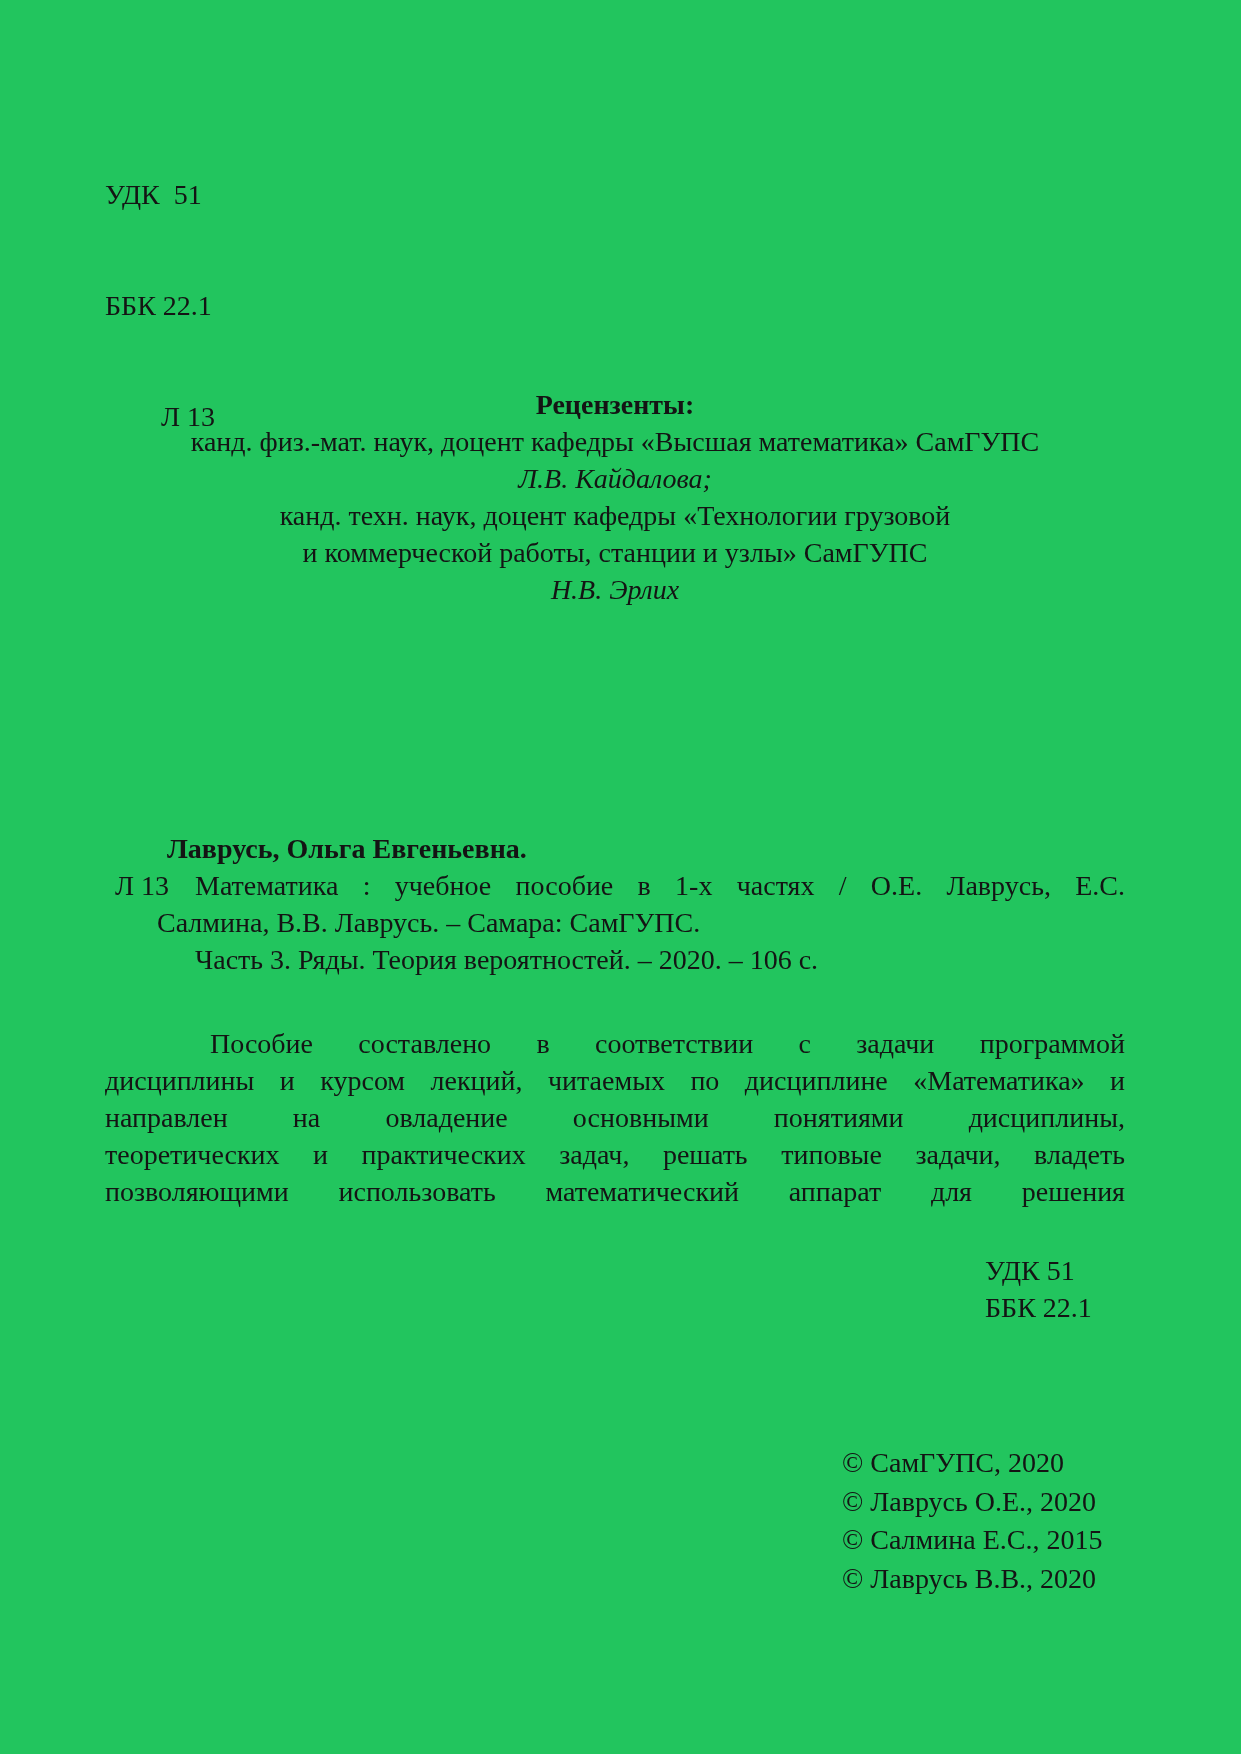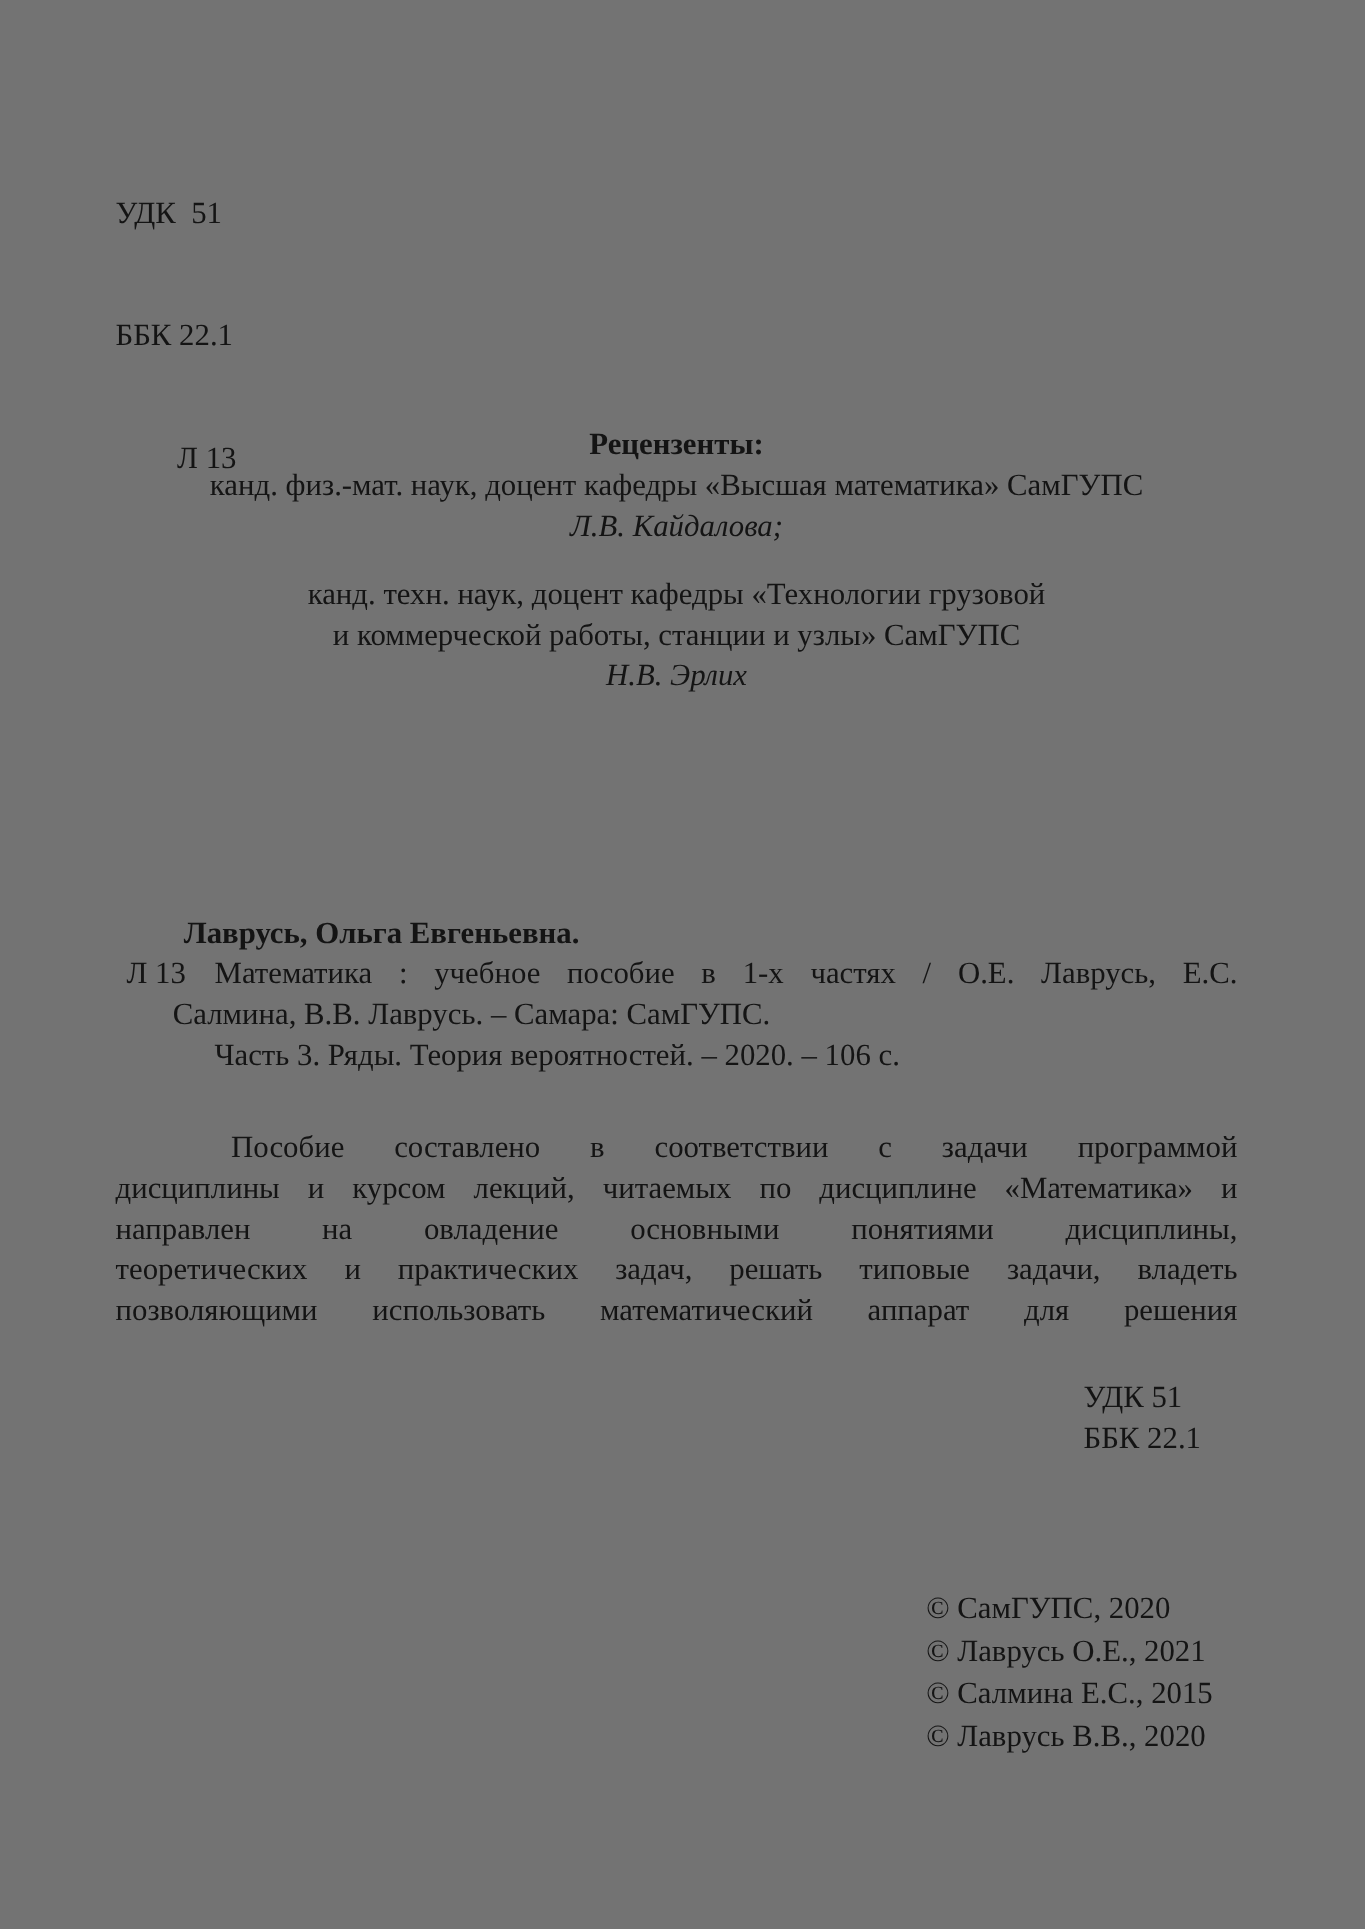--- a/index.html
+++ b/index.html
@@ -4,21 +4,21 @@
 <style>
   html, body {
     margin: 0;
     padding: 0;
     background: #ffffff;
   }
   .page {
     position: relative;
     width: 1241px;
     height: 1754px;
-    background: #737373;
+    background: #22c55e;
     color: #141414;
     font-family: "Liberation Serif", "DejaVu Serif", serif;
     font-size: 28px;
     line-height: 37px;
     overflow: hidden;
   }
   .abs { position: absolute; }
 
   
   .top-codes {
@@ -30,21 +30,21 @@
 
   
   .reviewers {
     left: 105px;
     top: 386px;
     width: 1020px;
     text-align: center;
   }
   .reviewers .heading { font-weight: bold; }
   .reviewers .name { font-style: italic; }
-  .reviewer-second { margin-top: 25px; }
+  .reviewer-second { }
 
   
   .bib {
     left: 105px;
     top: 830px;
     width: 1020px;
   }
   .bib .author { font-weight: bold; margin-left: 62px; }
   .bib .entry { position: relative; }
   .bib .margin-code { position: absolute; left: 10px; top: 0; }
@@ -122,18 +122,18 @@
     <div class="just">позволяющими использовать математический аппарат для решения</div>
   </div>
 
   <div class="abs index-codes">
     <div>УДК 51</div>
     <div>ББК 22.1</div>
   </div>
 
   <div class="abs copyright">
     <div>© СамГУПС, 2020</div>
-    <div>© Лаврусь О.Е., 2021</div>
+    <div>© Лаврусь О.Е., 2020</div>
     <div>© Салмина Е.С., 2015</div>
     <div>© Лаврусь В.В., 2020</div>
   </div>
 
 </div>
 
 </body></html>

